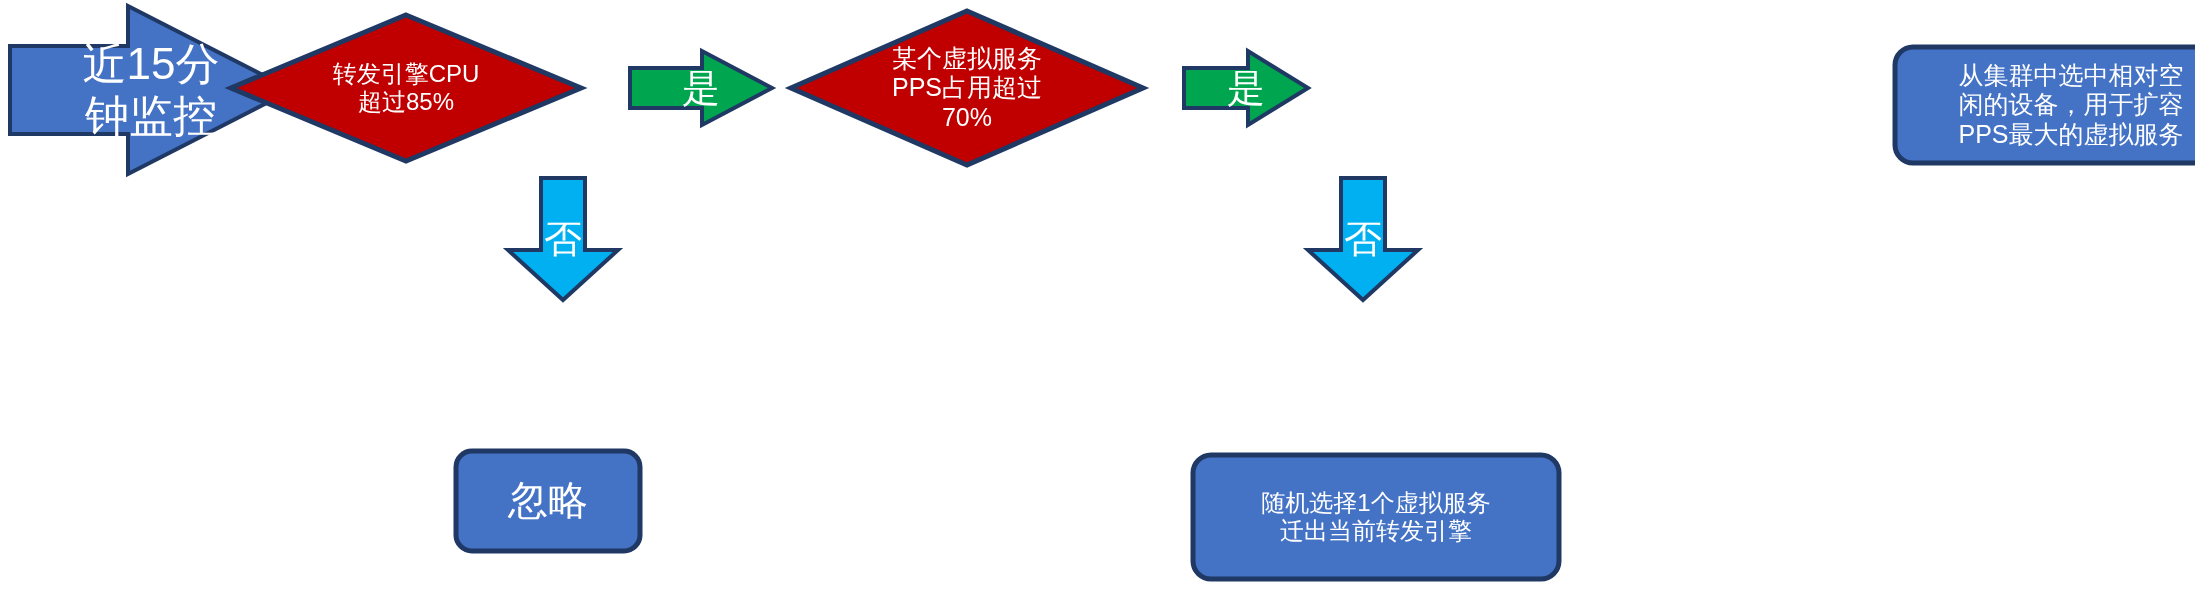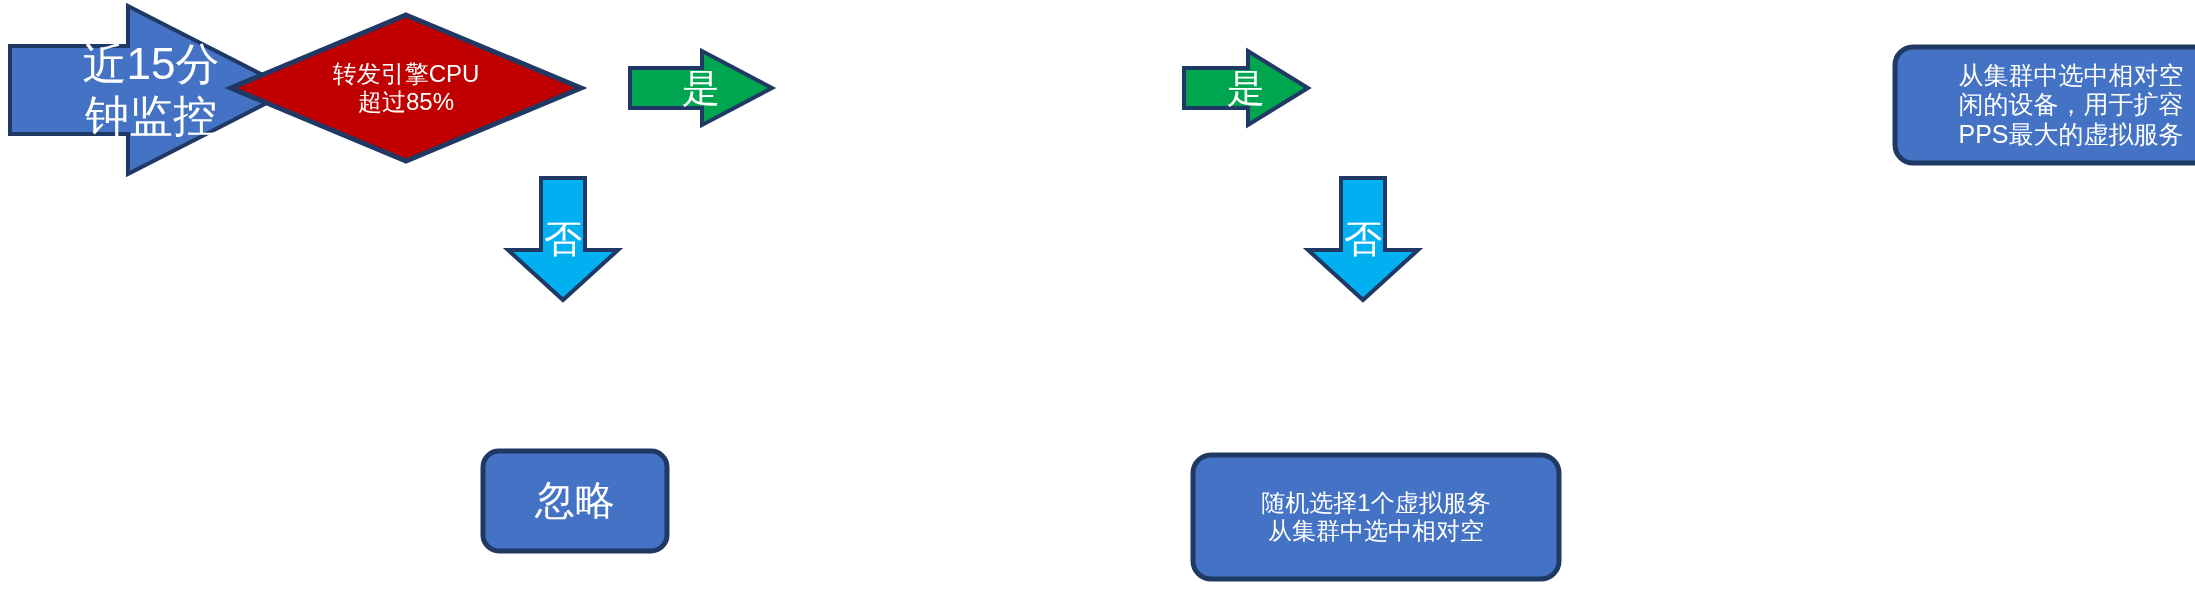--- a/index.html
+++ b/index.html
@@ -81,20 +81,28 @@
 超过85%</div>
   </div>
 
   <div class="node" style="left:628px; top:49px; width:146px; height:78px;">
     <svg class="shape-svg" viewBox="0 0 146 78" preserveAspectRatio="none">
       <polygon points="2,19 74,19 74,2 144,39 74,76 74,59 2,59" fill="#00A550" stroke="#1F3864" stroke-width="4" stroke-linejoin="miter"></polygon>
     </svg>
     <div class="label t-yes pad-arrow-left">是</div>
   </div>
 
+  <div class="node" style="left:788px; top:8px; width:358px; height:160px;">
+    <svg class="shape-svg" viewBox="0 0 358 160" preserveAspectRatio="none">
+      <polygon points="179,3 355,80 179,157 3,80" fill="#C00000" stroke="#1F3864" stroke-width="5" stroke-linejoin="miter"></polygon>
+    </svg>
+    <div class="label t-sm">某个虚拟服务
+PPS占用超过
+70%</div>
+  </div>
 
   <div class="node" style="left:1182px; top:49px; width:128px; height:78px;">
     <svg class="shape-svg" viewBox="0 0 128 78" preserveAspectRatio="none">
       <polygon points="2,19 66,19 66,2 126,39 66,76 66,59 2,59" fill="#00A550" stroke="#1F3864" stroke-width="4" stroke-linejoin="miter"></polygon>
     </svg>
     <div class="label t-yes pad-arrow-left">是</div>
   </div>
 
   <div class="node" style="left:1892px; top:44px; width:358px; height:122px;">
     <svg class="shape-svg" viewBox="0 0 358 122" preserveAspectRatio="none">
@@ -105,35 +113,35 @@
 PPS最大的虚拟服务</div>
   </div>
 
   <div class="node" style="left:504px; top:176px; width:118px; height:126px;">
     <svg class="shape-svg" viewBox="0 0 118 126" preserveAspectRatio="none">
       <polygon points="37,2 81,2 81,74 114,74 59,124 4,74 37,74" fill="#00B0F0" stroke="#1F3864" stroke-width="4" stroke-linejoin="miter"></polygon>
     </svg>
     <div class="label t-no pad-arrow-up">否</div>
   </div>
 
-  <div class="node" style="left:480px; top:448px; width:190px; height:106px;">
+  <div class="node" style="left:453px; top:448px; width:190px; height:106px;">
     <svg class="shape-svg" viewBox="0 0 190 106" preserveAspectRatio="none">
       <rect x="3" y="3" width="184" height="100" rx="16" ry="16" fill="#4472C4" stroke="#1F3864" stroke-width="5"></rect>
     </svg>
     <div class="label t-lg">忽略</div>
   </div>
 
   <div class="node" style="left:1304px; top:176px; width:118px; height:126px;">
     <svg class="shape-svg" viewBox="0 0 118 126" preserveAspectRatio="none">
       <polygon points="37,2 81,2 81,74 114,74 59,124 4,74 37,74" fill="#00B0F0" stroke="#1F3864" stroke-width="4" stroke-linejoin="miter"></polygon>
     </svg>
     <div class="label t-no pad-arrow-up">否</div>
   </div>
 
   <div class="node" style="left:1190px; top:452px; width:372px; height:130px;">
     <svg class="shape-svg" viewBox="0 0 372 130" preserveAspectRatio="none">
       <rect x="3" y="3" width="366" height="124" rx="18" ry="18" fill="#4472C4" stroke="#1F3864" stroke-width="5"></rect>
     </svg>
     <div class="label t-md">随机选择1个虚拟服务
-从集群中选中相对空</div>
+迁出当前转发引擎</div>
   </div>
 
 </div>
 
 </body></html>

